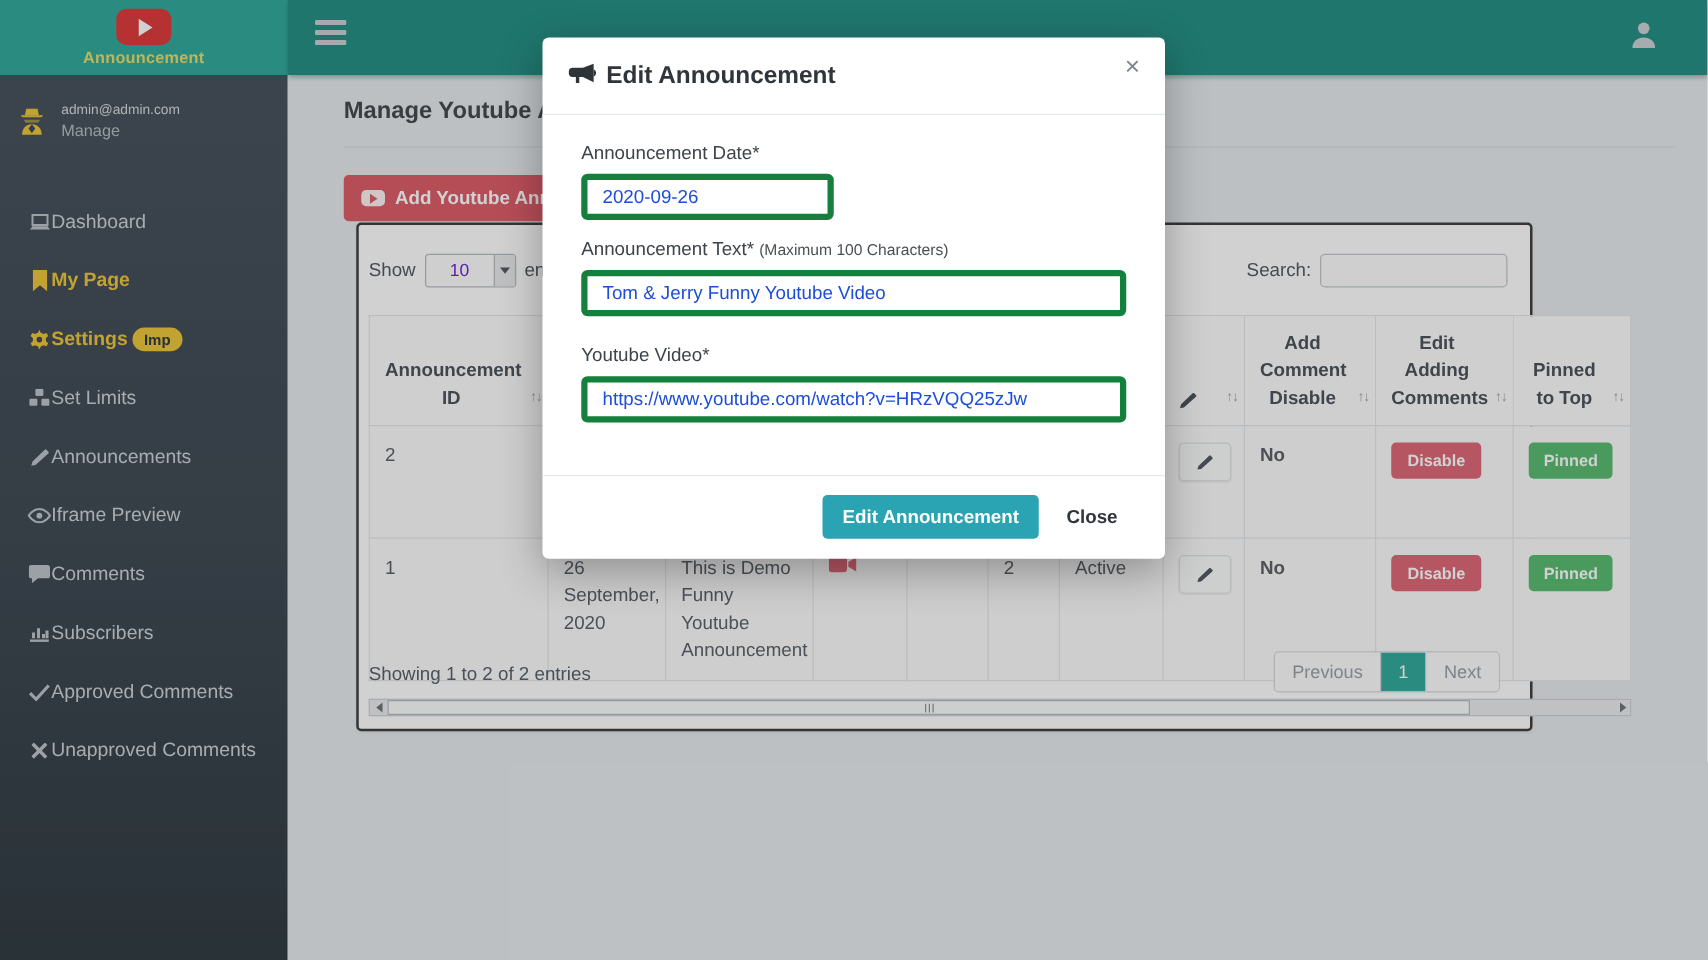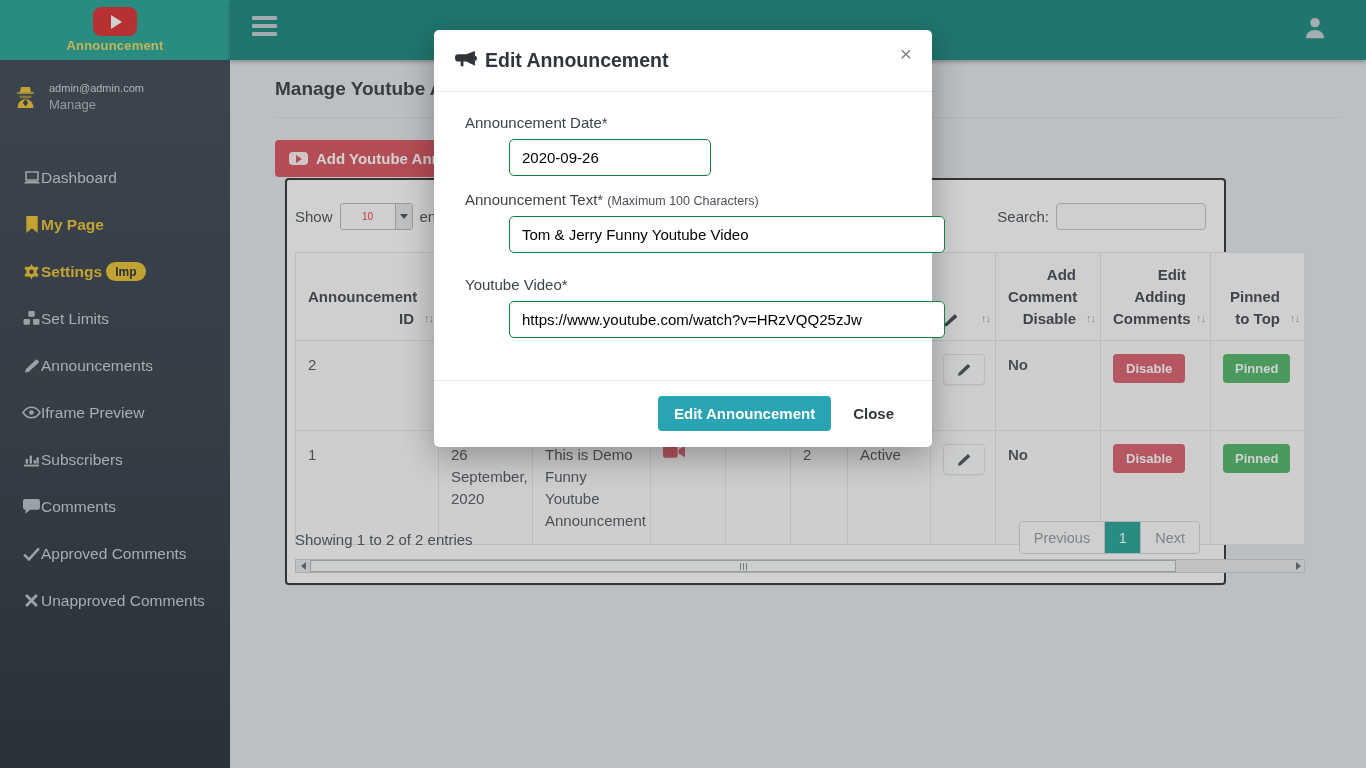--- a/index.html
+++ b/index.html
@@ -45,30 +45,30 @@
     border:none;border-radius:4px;color:#fff;font-size:15px;font-weight:bold;display:flex;align-items:center;gap:8px;
     padding-left:14px;cursor:pointer;white-space:nowrap;overflow:hidden;}
   .add-btn .ytb{width:19px;height:13px;background:rgba(255,255,255,.92);border-radius:4px;display:flex;align-items:center;justify-content:center;flex:0 0 auto;}
   .add-btn .ytb .tri{width:0;height:0;border-left:6px solid var(--red-button);border-top:4px solid transparent;border-bottom:4px solid transparent;margin-left:1px;}
 
   .card{position:absolute;left:55px;top:118px;width:941px;height:407px;background:#fff;
     border:2px solid #404040;border-radius:4px;box-shadow:0 1px 2px rgba(0,0,0,.06);}
   .controls{position:absolute;left:8px;right:18px;top:22px;height:28px;display:flex;align-items:center;}
   .show-group{display:flex;align-items:center;gap:7px;font-size:15px;color:#555c62;}
   .fake-select{width:73px;height:27px;border:1px solid #b9bfc4;border-radius:3px;background:#fdfdfe;display:flex;align-items:center;cursor:pointer;}
-  .fake-select .val{flex:1;text-align:center;font-size:10px;color:#ef4444;}
+  .fake-select .val{flex:1;text-align:center;font-size:14px;color:#6d28d9;}
   .fake-select .arrow{width:17px;height:100%;border-left:1px solid #b9bfc4;background:#e9ebed;display:flex;align-items:center;justify-content:center;}
   .fake-select .arrow i{width:0;height:0;border-top:5px solid #555c62;border-left:4px solid transparent;border-right:4px solid transparent;}
   .search-group{margin-left:auto;display:flex;align-items:center;gap:7px;font-size:15px;color:#555c62;}
   .search-input{width:150px;height:27px;border:1px solid #c4c9cd;border-radius:4px;background:#fdfdfe;padding:0 8px;font-size:14px;color:#555c62;}
 
   .table-wrap{position:absolute;left:8px;top:72px;width:1011px;}
   table{border-collapse:collapse;table-layout:fixed;width:1009px;}
   th,td{border:1px solid var(--line);font-size:15px;}
-  th{vertical-align:bottom;text-align:right;font-weight:bold;color:var(--head-txt);padding:11px 24px 11px 12px;position:relative;height:83px;line-height:1.45;cursor:pointer;background:#fdfdfe;}
+  th{vertical-align:bottom;text-align:center;font-weight:bold;color:var(--head-txt);padding:11px 24px 11px 12px;position:relative;height:83px;line-height:1.45;cursor:pointer;background:#fdfdfe;}
   td{vertical-align:top;color:var(--txt);padding:13px 10px 13px 12px;height:90px;line-height:1.45;background:#fcfcfd;border-top:1px solid var(--row-line);}
   .sort{position:absolute;right:5px;bottom:13px;font-size:11px;color:#a2a9af;letter-spacing:-1px;}
   .pencil-btn{width:42px;height:31px;background:#fbfcfc;border:1px solid #e1e5e8;border-radius:4px;
     display:flex;align-items:center;justify-content:center;cursor:pointer;box-shadow:0 1px 1px rgba(0,0,0,.05);}
   .btn-danger{background:var(--danger);border:none;border-radius:4px;color:#fff;font-size:13px;font-weight:bold;padding:7px 13px;cursor:pointer;}
   .btn-success{background:var(--success);border:none;border-radius:4px;color:#fff;font-size:13px;font-weight:bold;padding:7px 12px;cursor:pointer;}
 
   .summary{position:absolute;left:8px;top:351px;font-size:15px;color:#5b6268;}
   .pager{position:absolute;right:24px;top:341px;display:flex;border:1px solid #d4d8db;border-radius:4px;overflow:hidden;height:33px;}
   .pager .pg{min-width:54px;padding:0 14px;display:flex;align-items:center;justify-content:center;font-size:14.5px;color:#9aa1a7;background:#fdfdfe;cursor:pointer;}
@@ -88,21 +88,21 @@
   .backdrop{position:absolute;left:0;top:0;width:1366px;height:768px;background:rgba(0,0,0,.18);z-index:40;}
   .modal{position:absolute;left:434px;top:30px;width:498px;z-index:50;background:#fff;border-radius:5px;
     box-shadow:0 10px 34px rgba(0,0,0,.30);}
   .modal-header{height:62px;border-bottom:1px solid #e6e9ec;display:flex;align-items:center;padding:0 20px;gap:8px;position:relative;}
   .modal-title{font-size:19.5px;font-weight:bold;color:#2f353a;}
   .modal-x{position:absolute;right:20px;top:12px;font-size:21px;color:#7d848a;cursor:pointer;background:none;border:none;}
   .modal-body{padding:22px 31px 18px 31px;}
   .fgroup{margin-bottom:15px;}
   .flabel{font-size:15px;color:#3d444a;margin-bottom:8px;}
   .flabel .hint{font-size:12.5px;color:#4a5056;}
-  .finput{height:37px;border:1px solid #15803d;border-radius:5px;padding:0 12px;font-size:15px;color:#000000;width:436px;background:#fff;margin-left:44px;}
+  .finput{height:37px;border:5px solid #15803d;border-radius:5px;padding:0 12px;font-size:15px;color:#1d4ed8;width:436px;background:#fff;}
   .finput.short{width:202px;}
   .fgroup.last{margin-bottom:24px;}
   .modal-footer{border-top:1px solid #e6e9ec;padding:15px 20px 16px;display:flex;justify-content:flex-end;align-items:center;gap:4px;}
   .btn-submit{background:var(--teal-button);color:#fff;border:none;border-radius:4px;font-size:15px;font-weight:bold;padding:9px 16px;cursor:pointer;}
   .btn-close{background:#fff;color:#2f353a;border:none;font-size:15px;font-weight:bold;padding:9px 18px;cursor:pointer;border-radius:4px;}
   svg{display:block;}
 </style>
 </head>
 <body>
 
@@ -176,37 +176,37 @@
       <span class="ic">
           <svg width="19" height="13" viewBox="0 0 18 12" fill="none" stroke="currentColor">
             <path d="M1 6s3-5 8-5 8 5 8 5-3 5-8 5-8-5-8-5z" stroke-width="1.6"></path>
             <circle cx="9" cy="6" r="2.2" fill="currentColor" stroke="none"></circle>
           </svg>
         </span>
       <span class="lbl">Iframe Preview</span>
     </div>
     <div class="nav-item">
       <span class="ic">
+          <svg width="17" height="15" viewBox="0 0 16 14" fill="currentColor">
+            <path d="M2 0h12a2 2 0 0 1 2 2v6a2 2 0 0 1-2 2H7l-4.6 3.6V10H2a2 2 0 0 1-2-2V2a2 2 0 0 1 2-2z"></path>
+          </svg>
+        </span>
+      <span class="lbl">Comments</span>
+    </div>
+    <div class="nav-item">
+      <span class="ic">
           <svg width="16" height="15" viewBox="0 0 16 15" fill="currentColor">
             <rect x="0" y="12.6" width="15" height="1.9"></rect>
             <rect x="1.6" y="7" width="2.4" height="4.6"></rect>
             <rect x="5.6" y="3.6" width="2.4" height="8"></rect>
             <rect x="9.6" y="8.2" width="2.4" height="3.4"></rect>
             <rect x="12.4" y="5.4" width="2.4" height="6.2"></rect>
           </svg>
         </span>
       <span class="lbl">Subscribers</span>
-    </div>
-    <div class="nav-item">
-      <span class="ic">
-          <svg width="17" height="15" viewBox="0 0 16 14" fill="currentColor">
-            <path d="M2 0h12a2 2 0 0 1 2 2v6a2 2 0 0 1-2 2H7l-4.6 3.6V10H2a2 2 0 0 1-2-2V2a2 2 0 0 1 2-2z"></path>
-          </svg>
-        </span>
-      <span class="lbl">Comments</span>
     </div>
     <div class="nav-item">
       <span class="ic">
           <svg width="17" height="14" viewBox="0 0 16 13" fill="none" stroke="currentColor" stroke-width="2.4">
             <path d="M1 7l4.6 4.6L15 1.2"></path>
           </svg>
         </span>
       <span class="lbl">Approved Comments</span>
     </div>
     <div class="nav-item">

